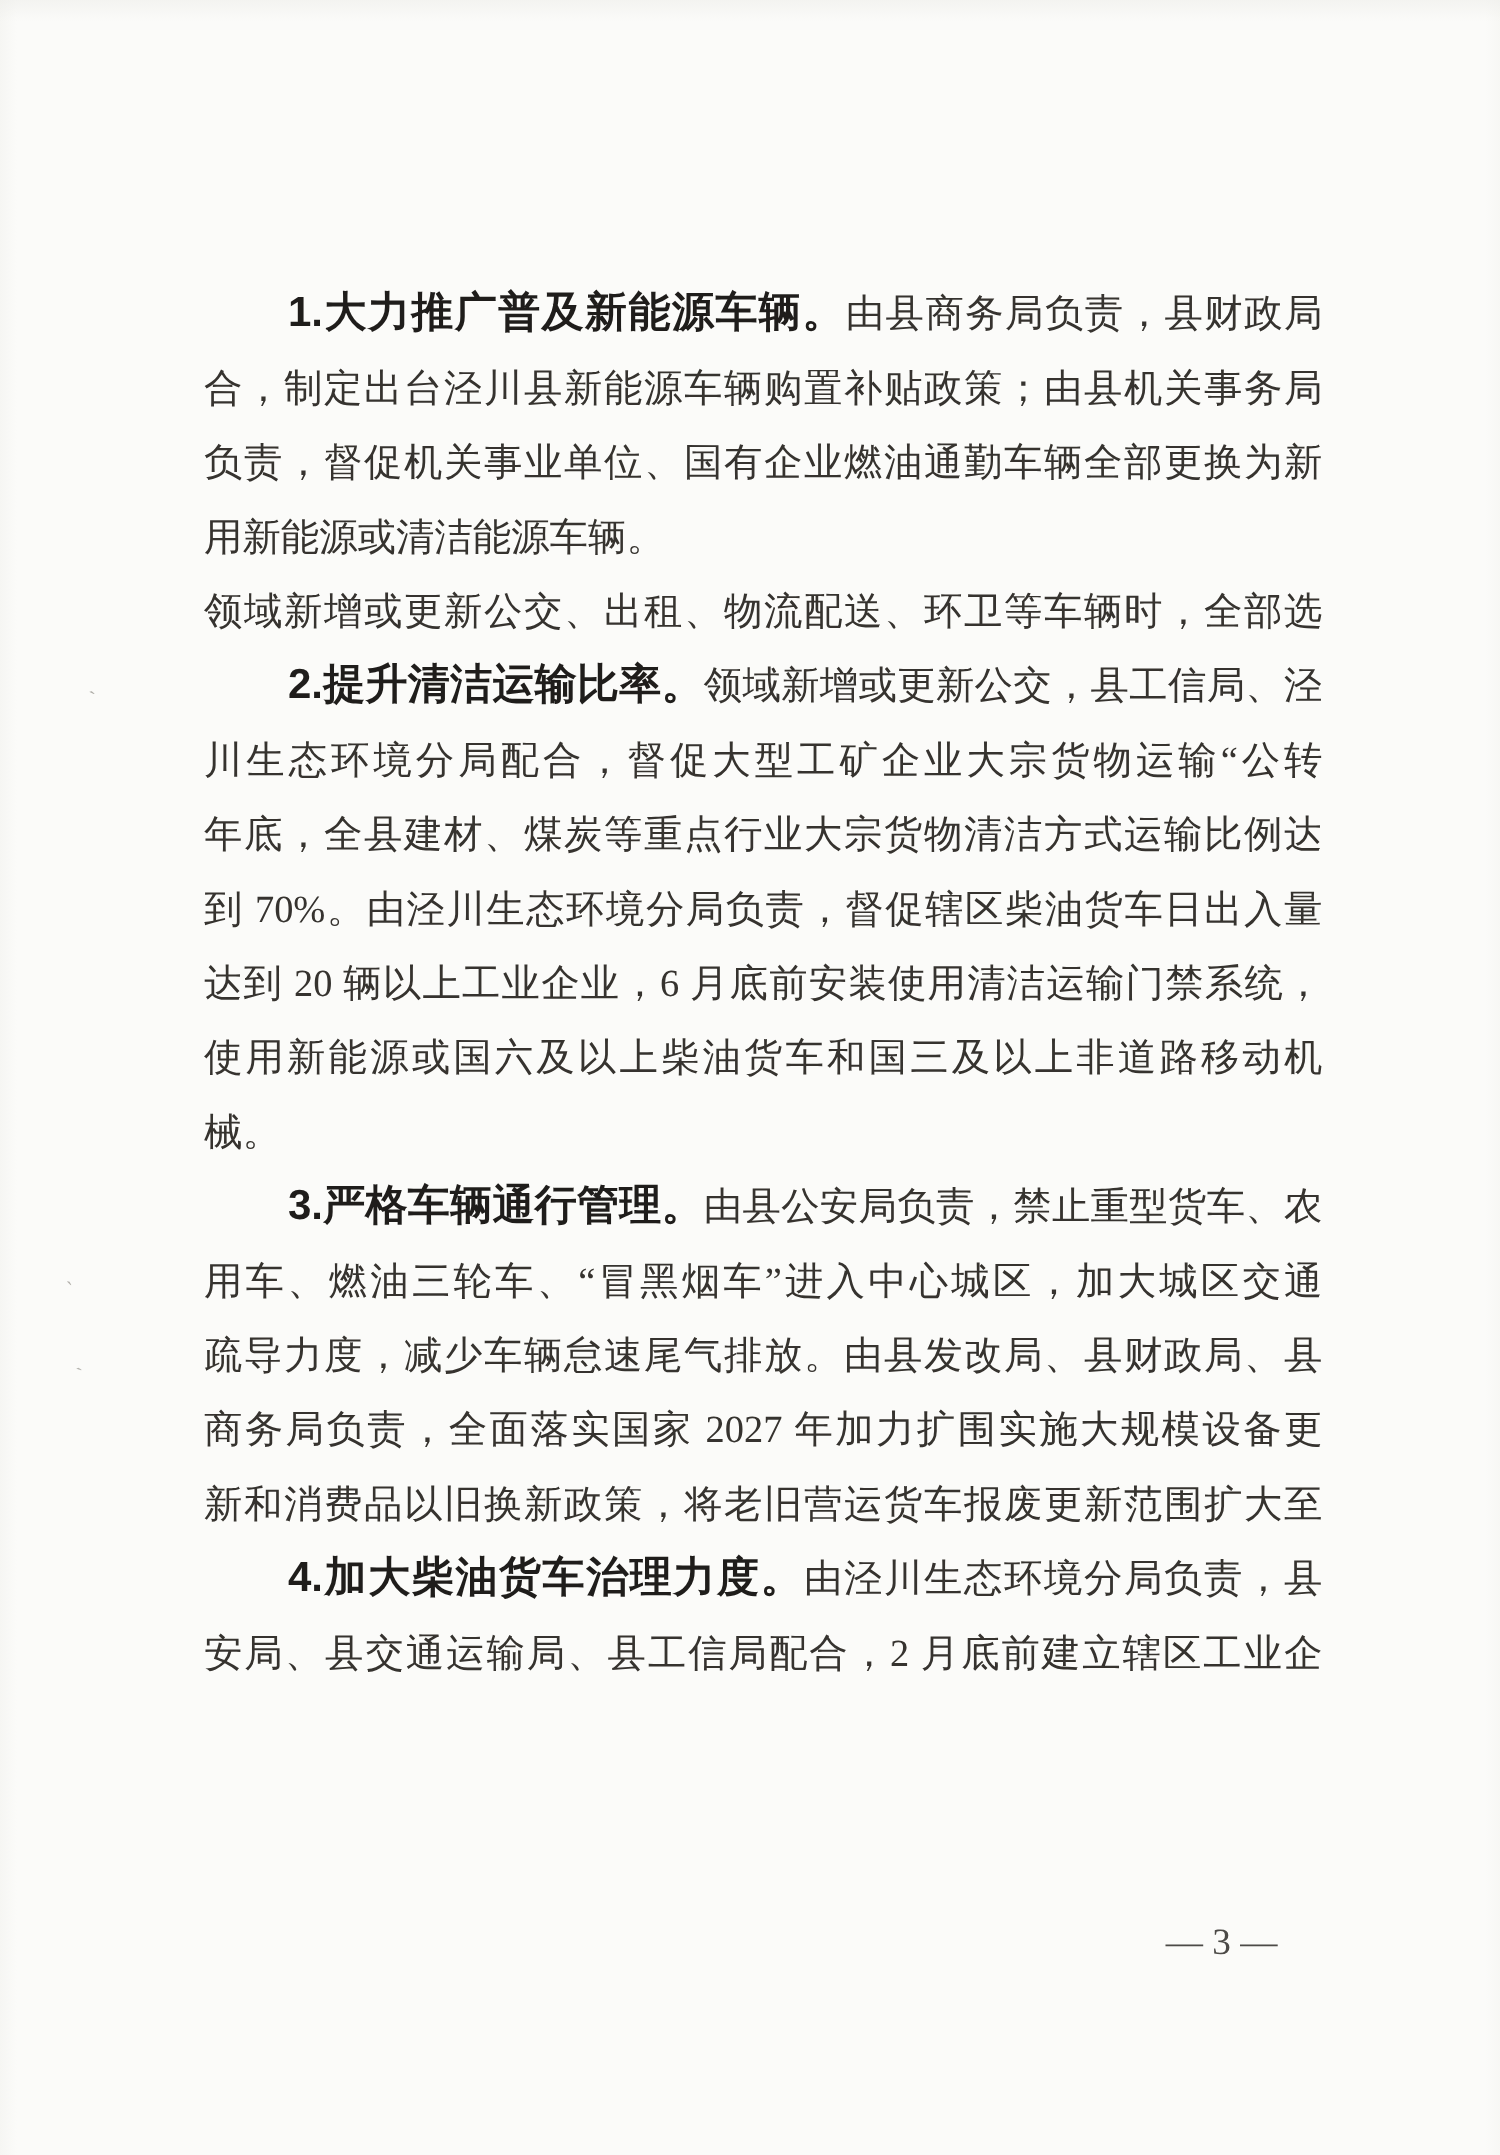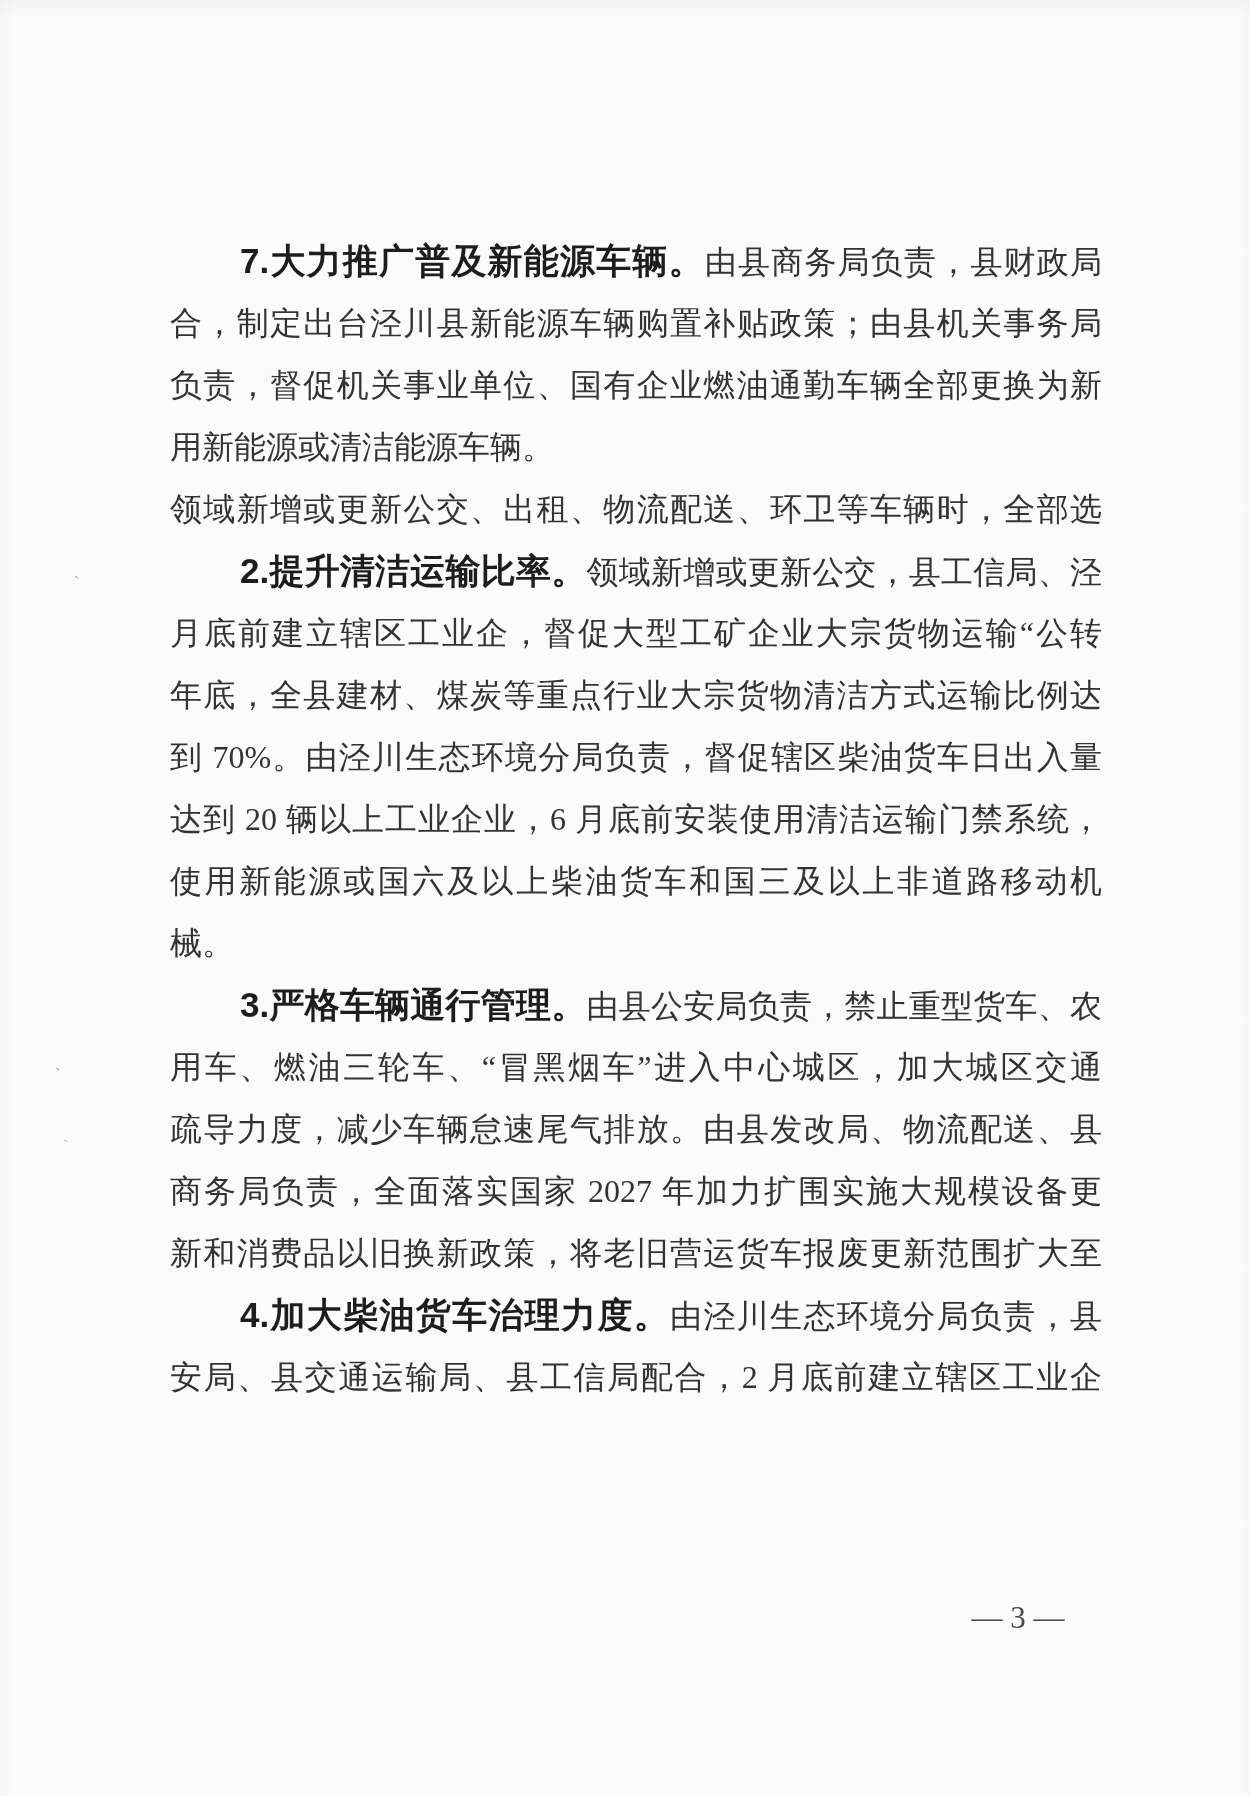--- a/index.html
+++ b/index.html
@@ -54,37 +54,37 @@
 <body>
 
 <div class="paper-shade"></div>
 
 <span class="artifact a1">ˏ</span>
 <span class="artifact a2">ˎ</span>
 <span class="artifact a3">ˏ</span>
 
 <div class="doc">
 
-  <div class="ln first"><span class="head">7.大力推广普及新能源车辆。</span><span>由县商务局负责，县财政局配</span></div>
+  <div class="ln first"><span class="head">1.大力推广普及新能源车辆。</span><span>由县商务局负责，县财政局配</span></div>
   <div class="ln">合，制定出台泾川县新能源车辆购置补贴政策；由县机关事务局</div>
   <div class="ln">负责，督促机关事业单位、国有企业燃油通勤车辆全部更换为新</div>
   <div class="ln endln">用新能源或清洁能源车辆。</div>
   <div class="ln">领域新增或更新公交、出租、物流配送、环卫等车辆时，全部选</div>
 
   <div class="ln first"><span class="head">2.提升清洁运输比率。</span><span>领域新增或更新公交，县工信局、泾</span></div>
-  <div class="ln">月底前建立辖区工业企，督促大型工矿企业大宗货物运输“公转</div>
+  <div class="ln">川生态环境分局配合，督促大型工矿企业大宗货物运输“公转</div>
   <div class="ln">年底，全县建材、煤炭等重点行业大宗货物清洁方式运输比例达</div>
   <div class="ln">到 70%。由泾川生态环境分局负责，督促辖区柴油货车日出入量</div>
   <div class="ln">达到 20 辆以上工业企业，6 月底前安装使用清洁运输门禁系统，</div>
   <div class="ln">使用新能源或国六及以上柴油货车和国三及以上非道路移动机</div>
   <div class="ln endln">械。</div>
 
   <div class="ln first"><span class="head">3.严格车辆通行管理。</span><span>由县公安局负责，禁止重型货车、农</span></div>
   <div class="ln">用车、燃油三轮车、“冒黑烟车”进入中心城区，加大城区交通</div>
-  <div class="ln">疏导力度，减少车辆怠速尾气排放。由县发改局、物流配送、县</div>
+  <div class="ln">疏导力度，减少车辆怠速尾气排放。由县发改局、县财政局、县</div>
   <div class="ln">商务局负责，全面落实国家 2027 年加力扩围实施大规模设备更</div>
   <div class="ln">新和消费品以旧换新政策，将老旧营运货车报废更新范围扩大至</div>
 
   <div class="ln first"><span class="head">4.加大柴油货车治理力度。</span><span>由泾川生态环境分局负责，县公</span></div>
   <div class="ln">安局、县交通运输局、县工信局配合，2 月底前建立辖区工业企</div>
 
 </div>
 
 <div class="page-number">— 3 —</div>
 

